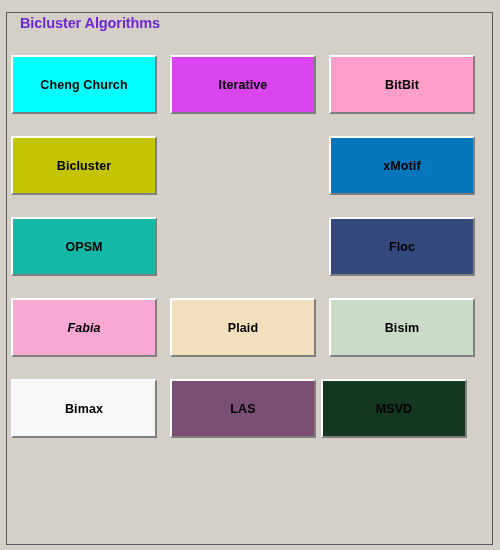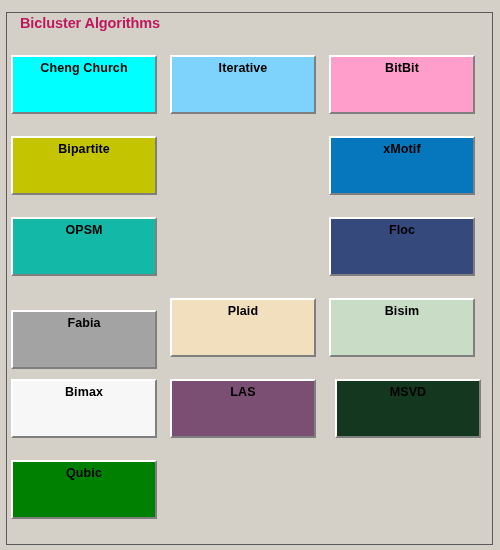--- a/index.html
+++ b/index.html
@@ -31,21 +31,21 @@
     border: 1px solid #5a5a5a;
     background: transparent;
   }
 
   .groupbox-title {
     position: absolute;
     left: 10px;
     top: 1px;
     padding: 0 4px 0 3px;
     background: #d4d0c8;
-    color: #be185d;
+    color: #6d28d9;
     font-size: 14.5px;
     font-weight: bold;
     line-height: 18px;
     letter-spacing: -0.1px;
     white-space: nowrap;
     z-index: 3;
   }
 
   
   .grid {
@@ -59,20 +59,21 @@
   .btn {
     position: absolute;
     box-sizing: border-box;
     width: 146px;
     height: 59px;
     border-top: 2px solid #ffffff;
     border-left: 2px solid #ffffff;
     border-right: 2px solid #7f7f7f;
     border-bottom: 2px solid #7f7f7f;
     display: flex;
+    align-items: center;
     justify-content: center;
     cursor: pointer;
     padding: 4px;
     outline: none;
     font-family: "Liberation Sans", sans-serif;
   }
 
   .btn .btn-label {
     font-size: 12.5px;
     font-weight: bold;
@@ -89,54 +90,51 @@
 <div id="app">
 
   <div class="groupbox">
     <div class="groupbox-title">Bicluster Algorithms</div>
   </div>
 
   <div class="grid" id="button-grid">
       <div class="btn" style="left: 0px; top: 0px; background: rgb(0, 255, 255);">
         <span class="btn-label">Cheng Church</span>
       </div>
-      <div class="btn" style="left: 159px; top: 0px; background: #7dd3fc;">
+      <div class="btn" style="left: 159px; top: 0px; background: #d946ef;">
         <span class="btn-label">Iterative</span>
       </div>
       <div class="btn" style="left: 318px; top: 0px; background: rgb(255, 158, 203);">
         <span class="btn-label">BitBit</span>
       </div>
       <div class="btn" style="left: 0px; top: 81px; background: rgb(197, 196, 0);">
-        <span class="btn-label">Bipartite</span>
+        <span class="btn-label">Bicluster</span>
       </div>
       <div class="btn" style="left: 318px; top: 81px; background: rgb(6, 118, 189);">
         <span class="btn-label">xMotif</span>
       </div>
       <div class="btn" style="left: 0px; top: 162px; background: #14b8a6;">
         <span class="btn-label">OPSM</span>
       </div>
       <div class="btn" style="left: 318px; top: 162px; background: rgb(53, 73, 125);">
         <span class="btn-label">Floc</span>
       </div>
-      <div class="btn" style="left: 0px; top: 255px; background: #a3a3a3;">
+      <div class="btn" style="left: 0px; top: 243px; background: #f9a8d4; font-style: italic;">
         <span class="btn-label">Fabia</span>
       </div>
       <div class="btn" style="left: 159px; top: 243px; background: rgb(242, 223, 189);">
         <span class="btn-label">Plaid</span>
       </div>
       <div class="btn" style="left: 318px; top: 243px; background: rgb(201, 220, 198);">
         <span class="btn-label">Bisim</span>
       </div>
       <div class="btn" style="left: 0px; top: 324px; background: rgb(247, 247, 247);">
         <span class="btn-label">Bimax</span>
       </div>
       <div class="btn" style="left: 159px; top: 324px; background: rgb(123, 79, 116);">
         <span class="btn-label">LAS</span>
       </div>
-      <div class="btn" style="left: 324px; top: 324px; background: rgb(20, 56, 31);">
+      <div class="btn" style="left: 310px; top: 324px; background: rgb(20, 56, 31);">
         <span class="btn-label">MSVD</span>
-      </div>
-      <div class="btn" style="left: 0px; top: 405px; background: rgb(0, 128, 0);">
-        <span class="btn-label">Qubic</span>
       </div>
     </div>
 
 </div>
 
 </body></html>

